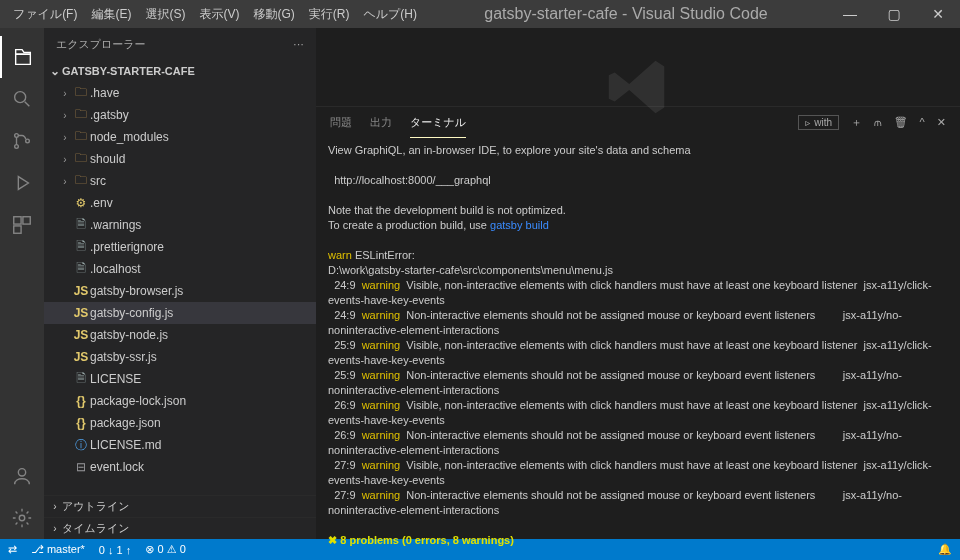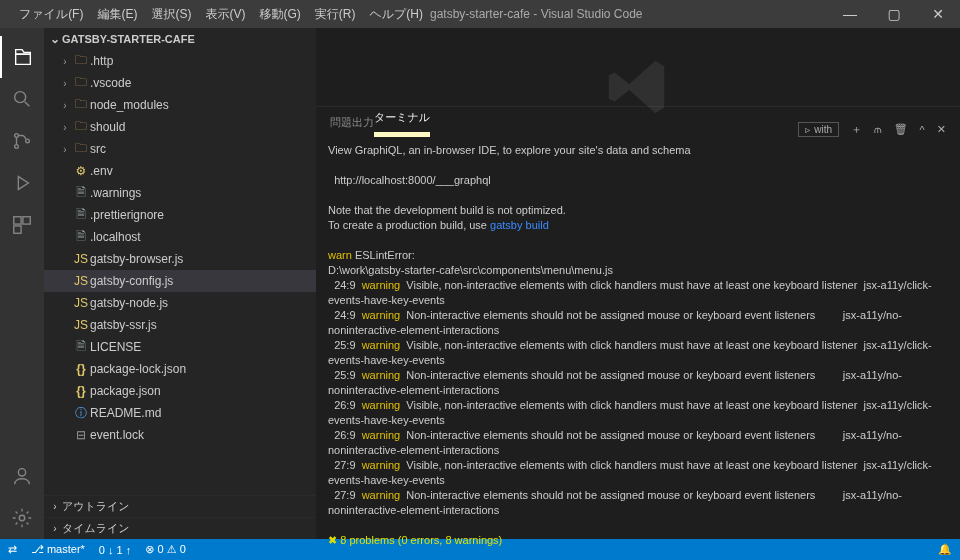--- a/index.html
+++ b/index.html
@@ -1,57 +1,57 @@
 <!DOCTYPE html>
 <html><head>
 <meta charset="utf-8">
 <style>
 *{margin:0;padding:0;box-sizing:border-box;font-family:"Segoe UI","Meiryo",sans-serif}
 body{width:960px;height:560px;background:#1e1e1e;color:#ccc;overflow:hidden;font-size:12px}
 .titlebar{height:28px;background:#3c3c3c;display:flex;align-items:center;color:#ccc}
-.titlebar .menus{display:flex;padding-left:12px}
+.titlebar .menus{display:flex;padding-left:6px}
 .titlebar .menus span{padding:0 7px;line-height:28px;cursor:default}
-.titlebar .title{flex:1;font-size:12px;color:#aaa}
+.titlebar .title{flex:1;text-align:center;font-size:16px;color:#aaa}
 .titlebar .winbtns{display:flex}
 .titlebar .winbtns div{width:44px;height:28px;display:flex;align-items:center;justify-content:center;color:#ccc;font-size:14px}
 .main{display:flex;height:511px}
 .activity{width:44px;background:#333;display:flex;flex-direction:column;align-items:center;padding-top:8px}
 .activity .aicon{width:44px;height:42px;display:flex;align-items:center;justify-content:center;color:#858585}
 .activity .aicon.active{color:#fff;border-left:2px solid #fff}
 .activity .spacer{flex:1}
 .sidebar{width:272px;background:#252526;display:flex;flex-direction:column}
 .sbhead{height:32px;display:flex;align-items:center;justify-content:space-between;padding:0 12px;color:#aaa;font-size:11px}
 .sbtitle{height:22px;display:flex;align-items:center;padding-left:4px;color:#ccc;font-size:11px;font-weight:700}
 .sbtitle .chev{display:inline-block;width:14px;text-align:center;font-size:12px}
 .tree{flex:1;overflow:auto}
 .row{height:22px;display:flex;align-items:center;padding-left:14px;color:#ccc;font-size:12px}
 .row.sel{background:#37373d}
 .row .tw{width:14px;text-align:center;color:#999;font-size:10px}
 .row .ic{width:18px;text-align:center;font-size:12px}
 .row .lbl{white-space:nowrap}
 .ic-fold{color:#c09553}
 .ic-file{color:#9aa}
-.ic-js{color:#e2c96c;font-weight:400;font-size:10px}
+.ic-js{color:#e2c96c;font-weight:700;font-size:10px}
 .ic-json{color:#e2c96c;font-weight:700;font-size:10px}
 .ic-md{color:#4f9fe6}
 .ic-lock{color:#98989c}
 .collapsed{height:22px;display:flex;align-items:center;padding-left:4px;color:#ccc;font-size:11px;border-top:1px solid #2a2a2a}
 .collapsed .chev{width:14px;text-align:center;font-size:10px}
 .editor{flex:1;background:#1e1e1e;display:flex;flex-direction:column;position:relative}
 .watermark{position:absolute;top:24px;left:50%;transform:translateX(-50%);opacity:.08;color:#fff}
 .panel{margin-top:78px;border-top:1px solid #2a2a2a;display:flex;flex-direction:column;flex:1}
-.ptabs{height:30px;display:flex;align-items:flex-end;padding-left:14px;font-size:11px;color:#888}
+.ptabs{height:30px;display:flex;align-items:center;padding-left:14px;gap:18px;font-size:11px;color:#888}
 .ptabs .tab{line-height:30px}
-.ptabs .tab.active{color:#eee;border-bottom:5px solid #fef9c3}
+.ptabs .tab.active{color:#eee;border-bottom:1px solid #fef9c3}
 .pactions{margin-left:auto;display:flex;align-items:center;gap:12px;padding-right:14px;color:#aaa;font-size:11px}
 .pactions .sel{border:1px solid #555;padding:1px 6px;font-size:10px;display:flex;gap:4px}
 .term{flex:1;padding:6px 12px;font-family:Consolas,monospace;font-size:11px;line-height:15px;white-space:pre-wrap;overflow:hidden;color:#ccc}
 .term .lnk{color:#3b8cff}
 .term .warn{color:#e0c000}
-.term .probs{color:#e0e000;font-weight:400}
+.term .probs{color:#e0e000;font-weight:700}
 .status{height:21px;background:#007acc;color:#fff;display:flex;align-items:center;font-size:11px;padding:0 8px;gap:14px}
 .status .right{margin-left:auto;display:flex;gap:12px}
 svg{display:block}
 </style>
 </head>
 <body>
 
 <div class="titlebar">
   <div class="menus" id="menus">
       <span>ファイル(F)</span>
@@ -113,34 +113,38 @@
       </div>
     <div class="aicon">
         <svg width="22" height="22" viewBox="0 0 24 24" fill="none" stroke="currentColor" stroke-width="1.5">
           <circle cx="12" cy="12" r="3"></circle>
           <path d="M12 2v3M12 19v3M2 12h3M19 12h3M5 5l2 2M17 17l2 2M19 5l-2 2M7 17l-2 2"></path>
         </svg>
       </div>
   </div>
 
   <div class="sidebar">
+    <div class="sbhead">
+      <span>エクスプローラー</span>
+      <span>···</span>
+    </div>
     <div class="sbtitle">
       <span class="chev">⌄</span>
       <span>GATSBY-STARTER-CAFE</span>
     </div>
     <div class="tree" id="tree">
         <div class="row">
           <span class="tw">›</span>
           <span class="ic ic-fold">🗀</span>
-          <span class="lbl">.http</span>
-        </div>
-        <div class="row">
-          <span class="tw">›</span>
-          <span class="ic ic-fold">🗀</span>
-          <span class="lbl">.vscode</span>
+          <span class="lbl">.have</span>
+        </div>
+        <div class="row">
+          <span class="tw">›</span>
+          <span class="ic ic-fold">🗀</span>
+          <span class="lbl">.gatsby</span>
         </div>
         <div class="row">
           <span class="tw">›</span>
           <span class="ic ic-fold">🗀</span>
           <span class="lbl">node_modules</span>
         </div>
         <div class="row">
           <span class="tw">›</span>
           <span class="ic ic-fold">🗀</span>
           <span class="lbl">should</span>
@@ -201,21 +205,21 @@
           <span class="lbl">package-lock.json</span>
         </div>
         <div class="row">
           <span class="tw"></span>
           <span class="ic ic-json">{}</span>
           <span class="lbl">package.json</span>
         </div>
         <div class="row">
           <span class="tw"></span>
           <span class="ic ic-md">ⓘ</span>
-          <span class="lbl">README.md</span>
+          <span class="lbl">LICENSE.md</span>
         </div>
         <div class="row">
           <span class="tw"></span>
           <span class="ic ic-lock">⊟</span>
           <span class="lbl">event.lock</span>
         </div>
       </div>
     <div id="collapsed">
         <div class="collapsed">
           <span class="chev">›</span>

